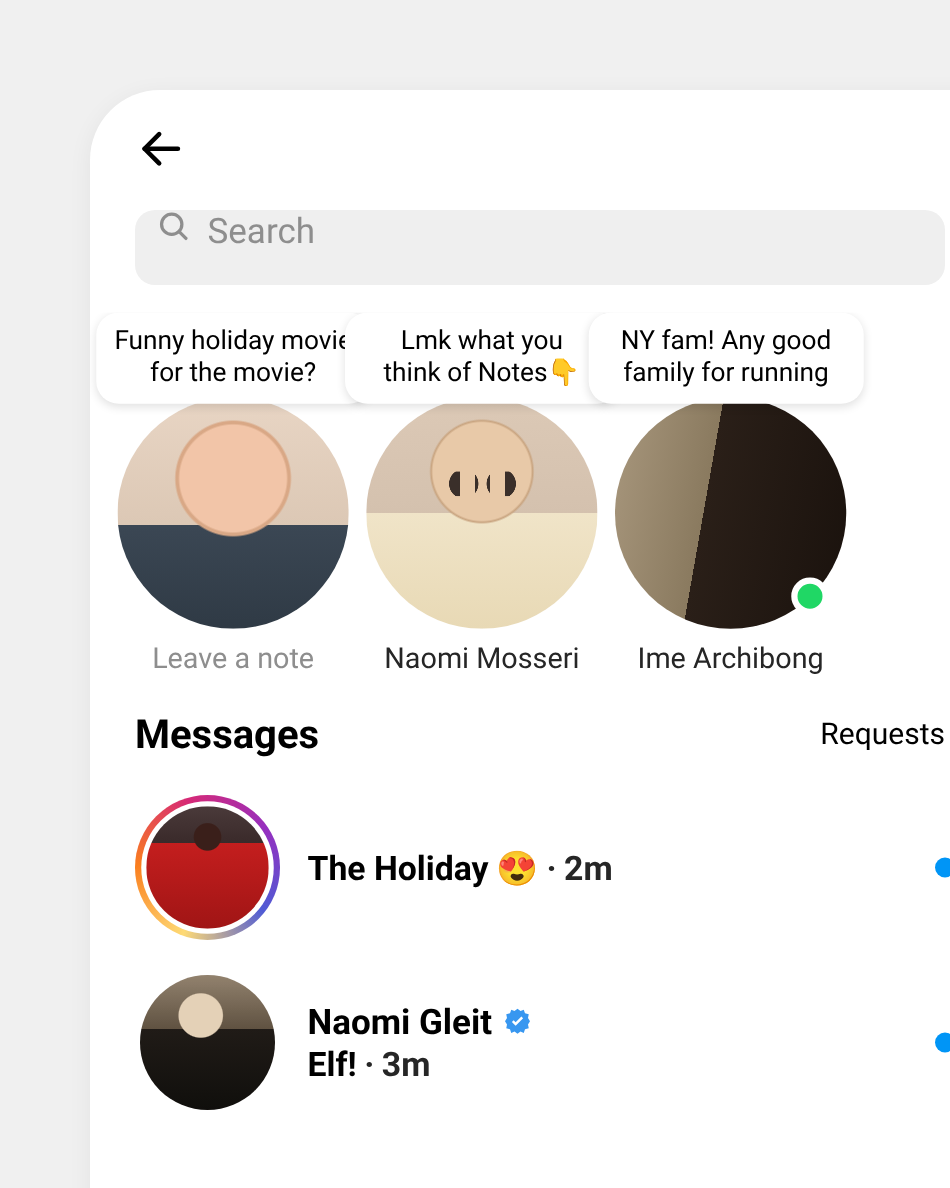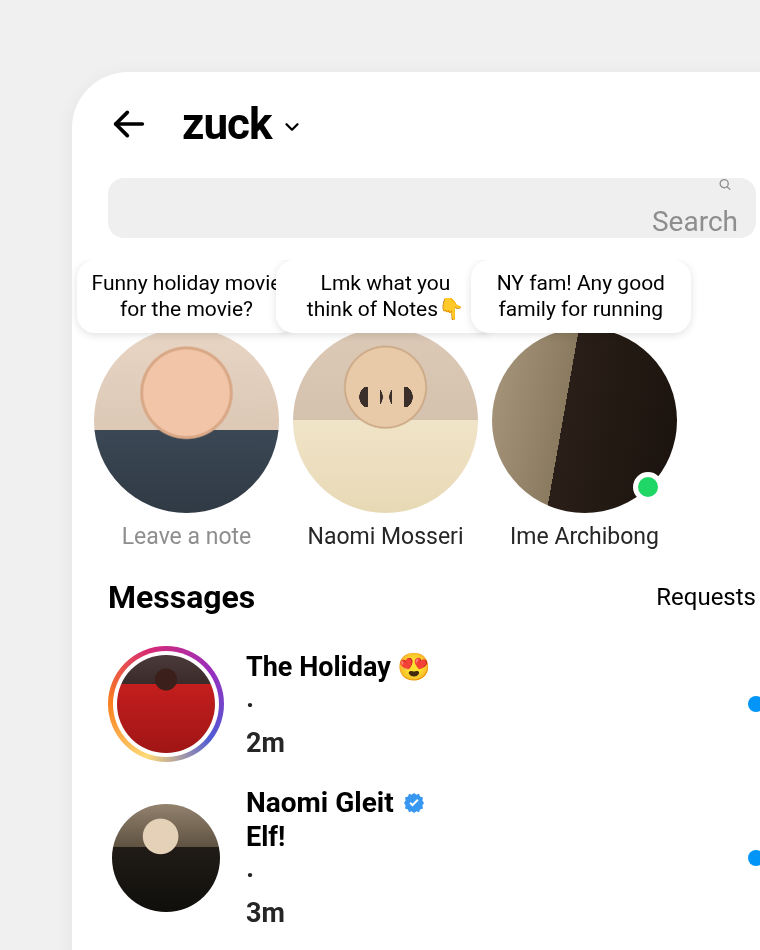--- a/index.html
+++ b/index.html
@@ -48,24 +48,23 @@
     }
     .chevron {
       margin-top: 6px;
     }
     .search-bar {
       margin: 10px 36px 22px 36px;
       background: #efefef;
       border-radius: 16px;
       height: 60px;
       display: flex;
-      align-items: flex-end;
+      align-items: flex-start;
       padding: 0 18px;
       gap: 14px;
-      flex-direction: column;
     }
     .search-placeholder {
       color: #8e8e8e;
       font-size: 28px;
     }
     .notes-row {
       display: flex;
       gap: 14px;
       padding: 0 0 0 22px;
       overflow: hidden;
@@ -222,24 +221,23 @@
     .msg-name {
       font-size: 28px;
       font-weight: 700;
     }
     .verified {
       width: 24px; height: 24px;
       flex-shrink: 0;
     }
     .msg-preview-row {
       display: flex;
-      align-items: flex-start;
+      align-items: flex-end;
       gap: 6px;
       margin-top: 2px;
-      flex-direction: column;
     }
     .msg-preview {
       font-size: 27px;
       font-weight: 700;
     }
     .msg-time {
       font-size: 27px;
       color: #262626;
       font-weight: 700;
     }
@@ -254,26 +252,20 @@
 </head>
 <body>
 
 <div class="phone-frame">
 
   <div class="header">
     <div class="back-arrow">
       <svg width="40" height="40" viewBox="0 0 24 24" fill="none" stroke="#000" stroke-width="2.2" stroke-linecap="round" stroke-linejoin="round">
         <line x1="20" y1="12" x2="4" y2="12"></line>
         <polyline points="11 5 4 12 11 19"></polyline>
-      </svg>
-    </div>
-    <div class="title-wrap">
-      <span class="title">zuck</span>
-      <svg class="chevron" width="22" height="22" viewBox="0 0 24 24" fill="none" stroke="#000" stroke-width="2.5" stroke-linecap="round" stroke-linejoin="round">
-        <polyline points="6 9 12 15 18 9"></polyline>
       </svg>
     </div>
   </div>
 
   <div class="search-bar">
     <svg width="26" height="26" viewBox="0 0 24 24" fill="none" stroke="#8e8e8e" stroke-width="2.4" stroke-linecap="round">
       <circle cx="10.5" cy="10.5" r="7.5"></circle>
       <line x1="21" y1="21" x2="16" y2="16"></line>
     </svg>
     <span class="search-placeholder">Search</span>

